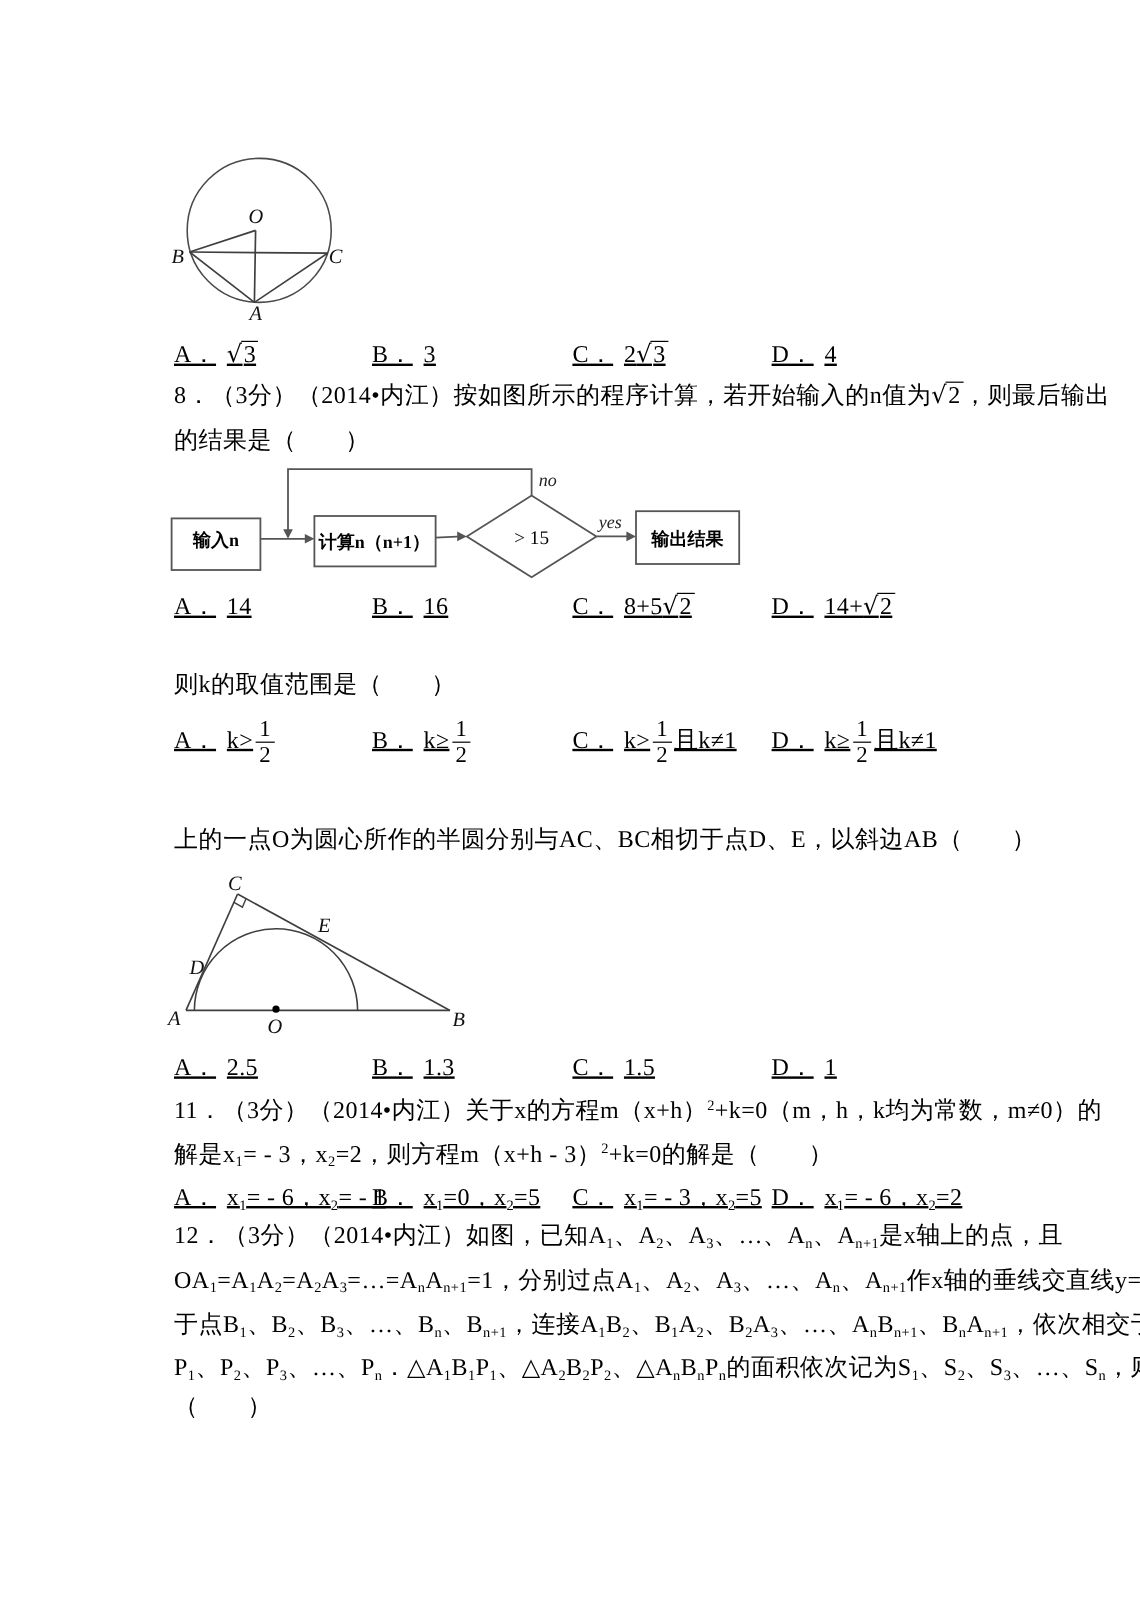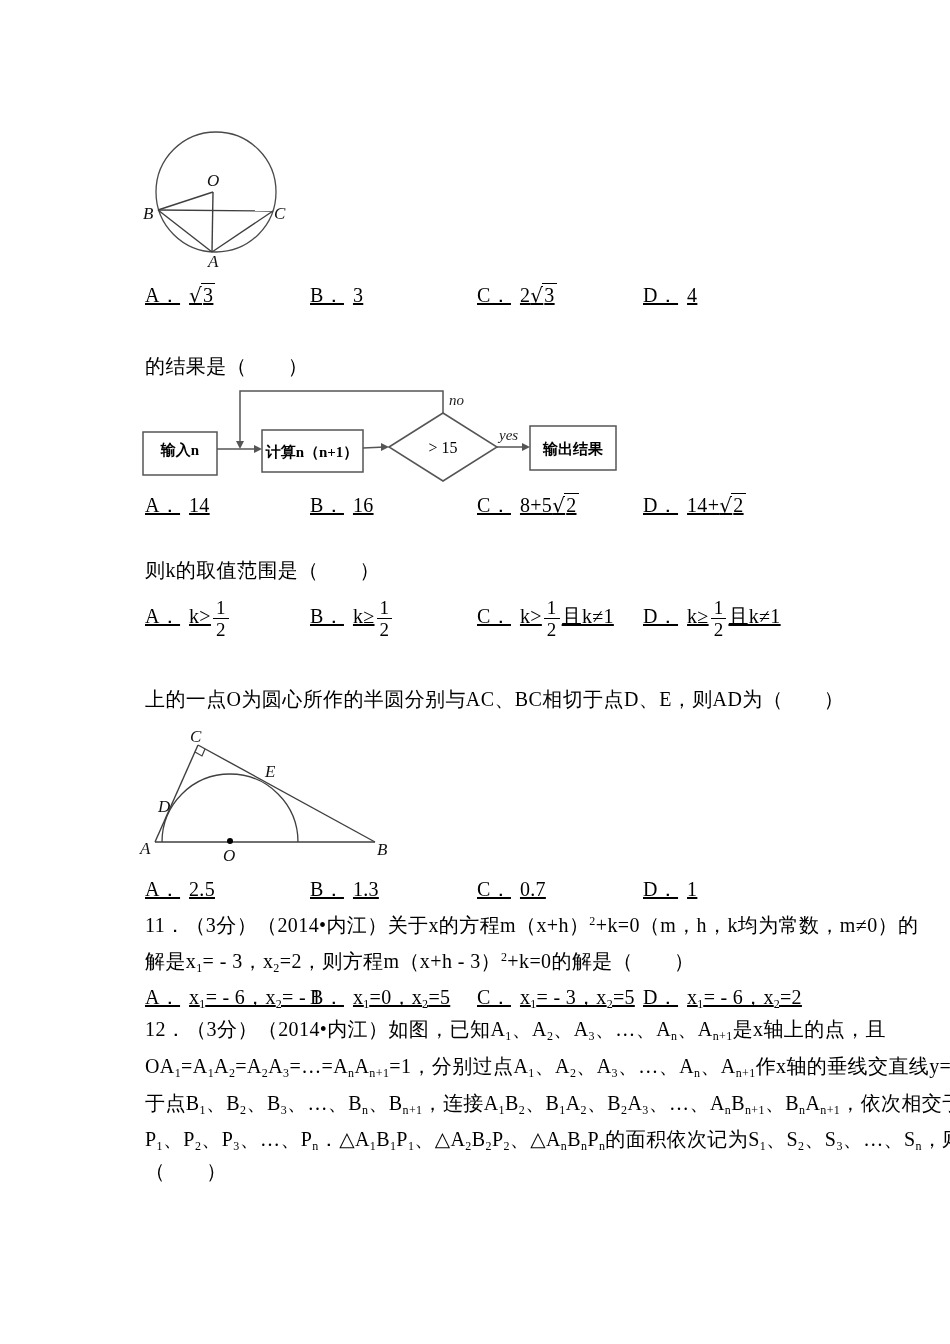--- a/index.html
+++ b/index.html
@@ -43,20 +43,21 @@
     <text x="70" y="145" class="figlbl">A</text>
   </svg>
 
   <div class="opt-row" style="top:282px">
     <span class="opt c1"><span class="opt-label">A．</span><span><span class="sqrt"><span class="rt">√</span><span class="rad">3</span></span></span></span>
     <span class="opt c2"><span class="opt-label">B．</span><span>3</span></span>
     <span class="opt c3"><span class="opt-label">C．</span><span>2<span class="sqrt"><span class="rt">√</span><span class="rad">3</span></span></span></span>
     <span class="opt c4"><span class="opt-label">D．</span><span>4</span></span>
   </div>
 
+  <div class="line" style="top:316px">8．（3分）（2014•内江）按如图所示的程序计算，若开始输入的n值为<span class="sqrt"><span class="rt">√</span><span class="rad">2</span></span>，则最后输出</div>
   <div class="line" style="top:353px">的结果是（　　）</div>
 
   <svg style="left:133px;top:385px" width="500" height="102" viewBox="0 0 500 102">
     <g stroke="#555" stroke-width="1.5" fill="none">
       <rect x="10" y="47" width="74" height="43"></rect>
       <rect x="129" y="45" width="101" height="42"></rect>
       <polygon points="256,62 310,28 364,62 310,96"></polygon>
       <rect x="397" y="41" width="86" height="44"></rect>
       <line x1="84" y1="64" x2="125" y2="64"></line>
       <polyline points="310,28 310,6 107,6 107,58"></polyline>
@@ -97,21 +98,21 @@
     <span class="opt c3"><span class="opt-label">C．</span><span>k&gt;<span class="frac">
             <span class="num">1</span>
             <span class="den">2</span>
           </span>且k≠1</span></span>
     <span class="opt c4"><span class="opt-label">D．</span><span>k≥<span class="frac">
             <span class="num">1</span>
             <span class="den">2</span>
           </span>且k≠1</span></span>
   </div>
 
-  <div class="line" style="top:686px">上的一点O为圆心所作的半圆分别与AC、BC相切于点D、E，则AD为（　　）</div>
+  <div class="line" style="top:686px">上的一点O为圆心所作的半圆分别与AC、BC相切于点D、E，以斜边AB（　　）</div>
 
   <svg style="left:128px;top:724px" width="290" height="150" viewBox="0 0 290 150">
     <g stroke="#3f3f3f" stroke-width="1.4" fill="none">
       <line x1="27" y1="118" x2="247" y2="118"></line>
       <line x1="27" y1="118" x2="70" y2="21"></line>
       <line x1="70" y1="21" x2="247" y2="118"></line>
       <polyline points="67,28 74,32 77,25" stroke-width="1.2"></polyline>
       <path d="M34 118 A68 68 0 0 1 170 118" stroke-width="1.3"></path>
     </g>
     <circle cx="102" cy="117" r="3" fill="#000"></circle>
@@ -119,21 +120,21 @@
     <text x="249" y="131" class="figlbl">B</text>
     <text x="62" y="18" class="figlbl">C</text>
     <text x="30" y="88" class="figlbl">D</text>
     <text x="137" y="53" class="figlbl">E</text>
     <text x="95" y="137" class="figlbl">O</text>
   </svg>
 
   <div class="opt-row" style="top:876px">
     <span class="opt c1"><span class="opt-label">A．</span><span>2.5</span></span>
     <span class="opt c2"><span class="opt-label">B．</span><span>1.3</span></span>
-    <span class="opt c3"><span class="opt-label">C．</span><span>0.7</span></span>
+    <span class="opt c3"><span class="opt-label">C．</span><span>1.5</span></span>
     <span class="opt c4"><span class="opt-label">D．</span><span>1</span></span>
   </div>
 
   <div class="line" style="top:912px">11．（3分）（2014•内江）关于x的方程m（x+h）<sup>2</sup>+k=0（m，h，k均为常数，m≠0）的</div>
   <div class="line" style="top:948px">解是x<sub>1</sub>= - 3，x<sub>2</sub>=2，则方程m（x+h - 3）<sup>2</sup>+k=0的解是（　　）</div>
   <div class="opt-row" style="top:984px">
     <span class="opt c1"><span class="opt-label">A．</span><span>x<sub>1</sub>= - 6，x<sub>2</sub>= - 1</span></span>
     <span class="opt c2"><span class="opt-label">B．</span><span>x<sub>1</sub>=0，x<sub>2</sub>=5</span></span>
     <span class="opt c3"><span class="opt-label">C．</span><span>x<sub>1</sub>= - 3，x<sub>2</sub>=5</span></span>
     <span class="opt c4"><span class="opt-label">D．</span><span>x<sub>1</sub>= - 6，x<sub>2</sub>=2</span></span>

